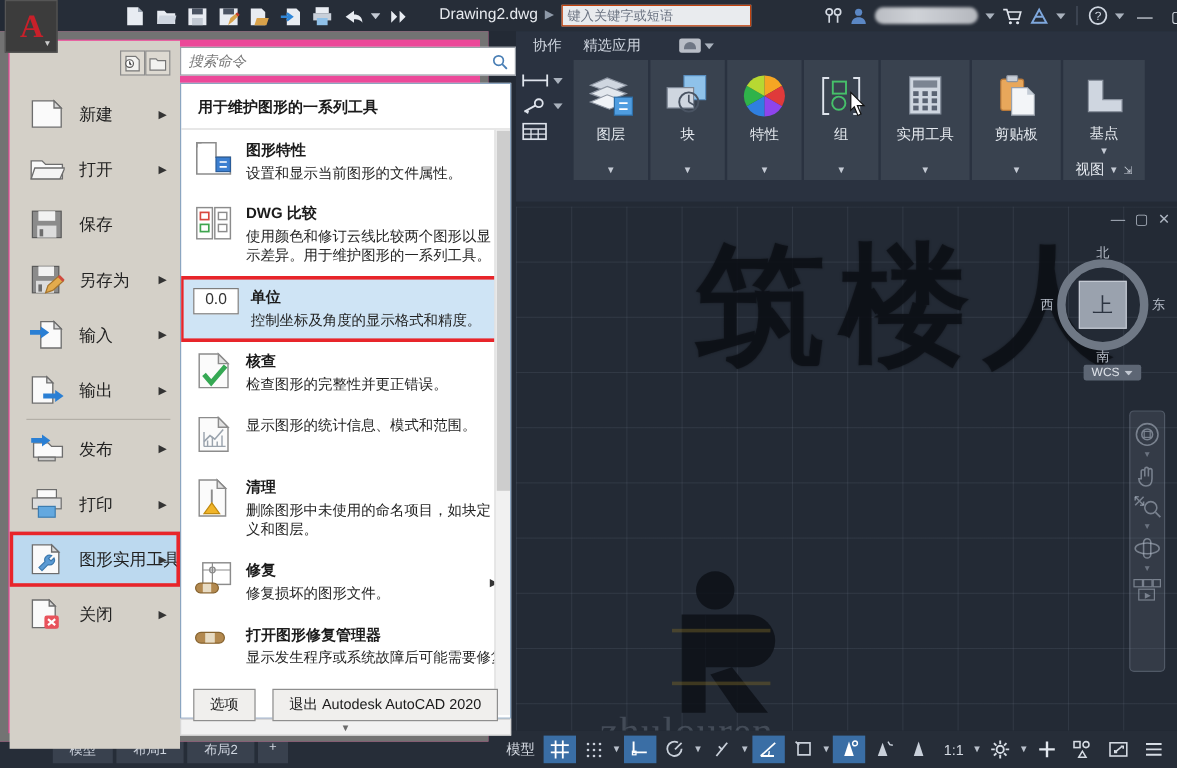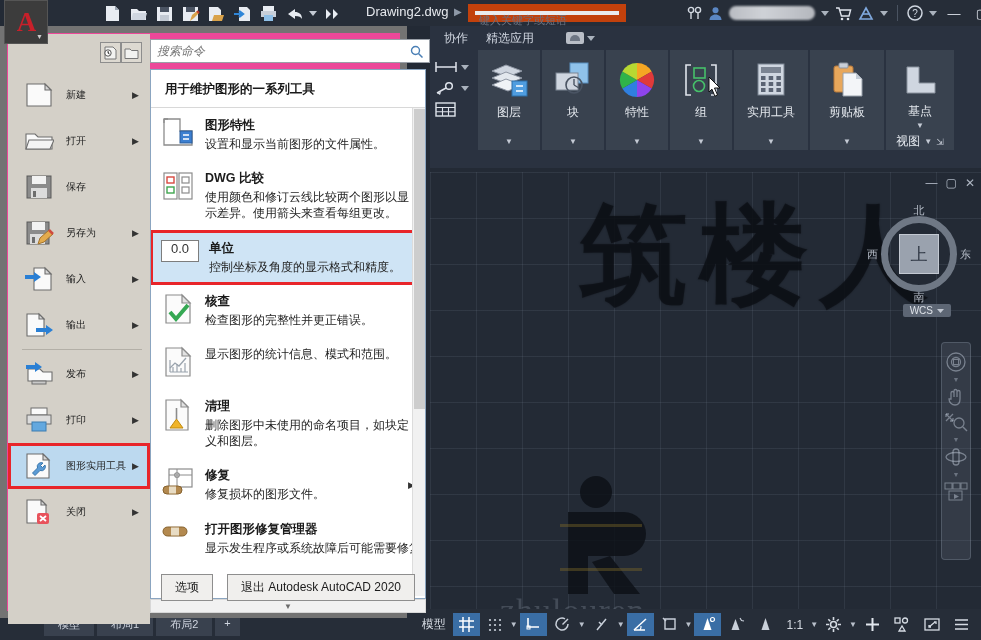--- a/index.html
+++ b/index.html
@@ -34,23 +34,23 @@
   .app-btn .cv { position: absolute; right: 4px; bottom: 3px; color:#ccc; font-size:7px;}
   .qat { position: absolute; left: 52px; top: 0; height: 26px; display: flex; align-items: center; gap: 2px; }
   .qicon { width: 24px; height: 24px; display: flex; align-items: center; justify-content: center; }
   .doc-title {
     position: absolute; left: 318px; top: 4px;
     color: #e6e9ee; font-size: 13px;
   }
   .title-arrow { position: absolute; left: 406px; top: 6px; color:#8e99a8; font-size: 10px;}
   .searchbar {
     position: absolute; left: 420px; top: 4px; width: 158px; height: 18px;
-    background: #e9ebee; border: 7px solid #c2410c;
+    background: #e9ebee; border: 1px solid #c2410c;
     font-size: 11px; color: #6a7280; padding: 2px 4px;
-    display: flex; 
+    display: flex; align-items: center;
   }
   .tb-right { position: absolute; right: 8px; top: 0; height: 26px; display: flex; align-items: center; gap: 6px; }
   .tb-ico { color: #c6ccd6; font-size: 13px; display:flex; align-items:center; }
   .redacted {
     width: 86px; height: 14px; border-radius: 7px;
     background: linear-gradient(90deg,#b9bcc2,#cfd2d7 40%,#c2c5cb 70%,#b4b7bd);
     filter: blur(1.2px);
   }
   .winbtn { color: #dde2ea; font-size: 13px; width: 22px; text-align: center; }
 
@@ -190,21 +190,21 @@
   .am-toggles {
     position: absolute; right: 8px; top: 8px; display: flex;
   }
   .am-tg { width: 21px; height: 21px; border:1px solid #8d8d8d; background:#ddd9d1;
      display:flex; align-items:center; justify-content:center; }
   .am-items { position: absolute; left: 0; top: 38px; width: 142px; }
   .am-item {
     height: 46px; display: flex; align-items: center; padding-left: 16px;
     position: relative;
   }
-  .am-item .lbl { color: #222; font-size: 10px; margin-left: 12px; line-height: 1.15; }
+  .am-item .lbl { color: #222; font-size: 14px; margin-left: 12px; line-height: 1.15; }
   .am-item .arw { position: absolute; right: 11px; color: #333; font-size: 9px; }
   .am-item.sel { background: #bcd9ef; }
   .am-item.sel-outline { outline: 3px solid #e8252a; outline-offset: -3px; }
   .am-div { height: 1px; background: #b3afa7; margin: 1px 8px 1px 14px; }
 
   .am-right {
     position: absolute; left: 143px; top: 36px; width: 276px; height: 530px;
     background: #fff; border: 1px solid #8ba5c0;
   }
   .am-head {
@@ -913,21 +913,21 @@
               <rect x="2" y="3" width="13" height="26" fill="none" stroke="#8c8c8c" stroke-width="1.2"></rect>
               <rect x="17" y="3" width="13" height="26" fill="none" stroke="#8c8c8c" stroke-width="1.2"></rect>
               <rect x="5" y="7" width="7" height="6" fill="none" stroke="#d8483f" stroke-width="1.4"></rect>
               <rect x="5" y="17" width="7" height="6" fill="none" stroke="#3fa54f" stroke-width="1.4"></rect>
               <rect x="20" y="7" width="7" height="6" fill="none" stroke="#8c8c8c" stroke-width="1.2"></rect>
               <rect x="20" y="17" width="7" height="6" fill="none" stroke="#8c8c8c" stroke-width="1.2"></rect>
             </svg>
           </span>
           <span>
             <div class="rtitle">DWG 比较</div>
-            <div class="rdesc">使用颜色和修订云线比较两个图形以显示差异。使用箭头来查看每组更改。</div>
+            <div class="rdesc">使用颜色和修订云线比较两个图形以显示差异。用于维护图形的一系列工具。</div>
           </span>
         </div>
 
         <div class="am-row sel sel-outline">
           <span class="ricon" style="border:1px solid #7d7d7d;background:#fff;font-size:13px;color:#333;width:38px;min-width:38px;height:22px;">
             <span>0.0</span>
           </span>
           <span>
             <div class="rtitle">单位</div>
             <div class="rdesc">控制坐标及角度的显示格式和精度。</div>

